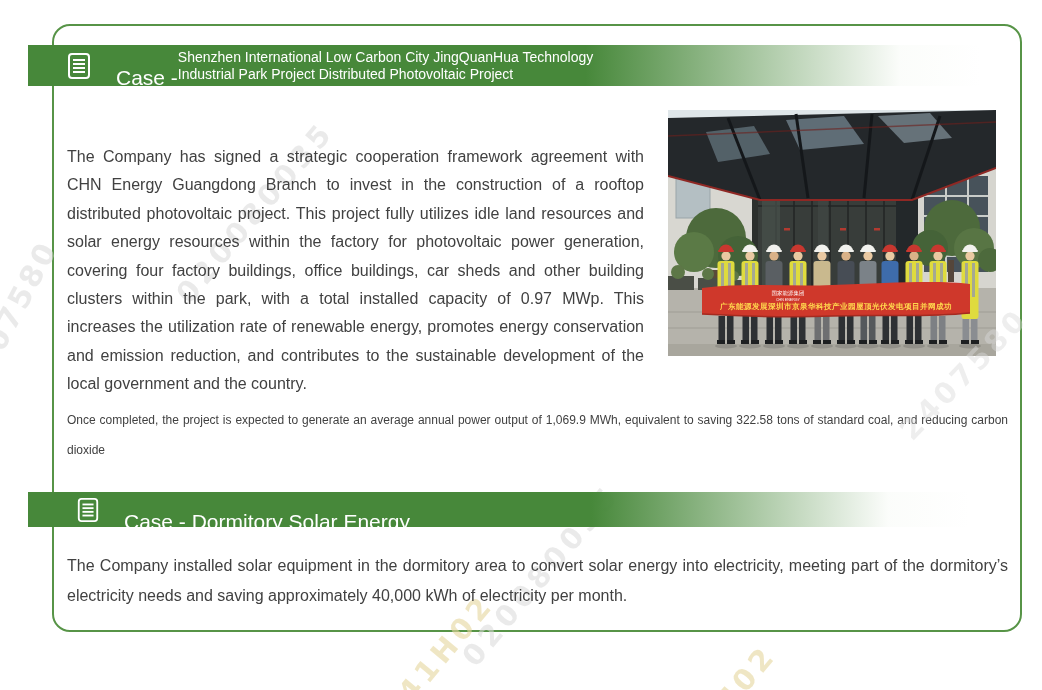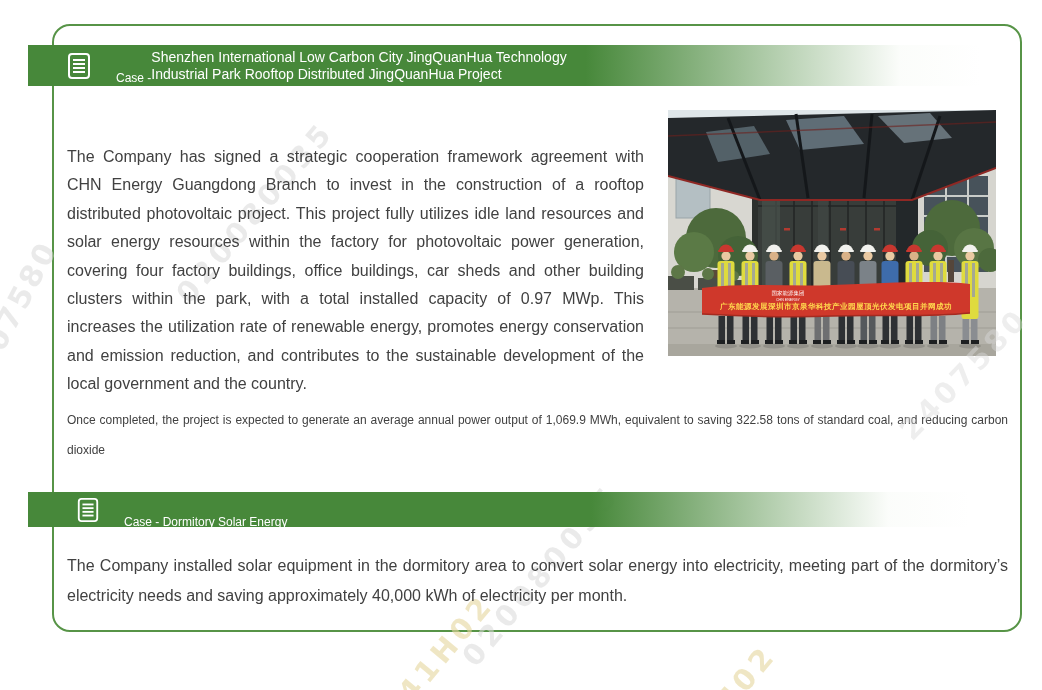--- a/index.html
+++ b/index.html
@@ -11,21 +11,21 @@
          border:2px solid #579447;border-radius:18px;z-index:0;background:transparent;}
 
   
   .case-bar{position:absolute;left:28px;width:1014px;display:flex;align-items:center;
             z-index:2;color:#ffffff;}
   .bar1{top:45px;height:41px;
         background:linear-gradient(90deg,#47883a 0%,#47883a 55%,rgba(242,247,240,0.30) 86%,rgba(255,255,255,0) 94%);}
   .bar2{top:492px;height:35px;
         background:linear-gradient(90deg,#47883a 0%,#47883a 55%,rgba(242,247,240,0.30) 84%,rgba(255,255,255,0) 92%);padding-left:10px;}
   .doc-icon{margin-left:38px;flex:0 0 auto;display:block;}
-  .case-label{margin-left:24px;font-size:12px;white-space:nowrap;margin-top:24px;}
+  .case-label{margin-left:24px;font-size:21px;white-space:nowrap;margin-top:24px;}
   .case-title{font-size:14px;line-height:16.5px;}
   .case-title span{display:block;white-space:nowrap;}
 
   .para{position:absolute;z-index:2;margin:0;text-align:justify;color:#414141;}
   .p1{left:67px;top:99px;width:577px;font-size:16px;line-height:28.4px;margin-top:44px;}
   .p2{left:67px;top:405px;width:941px;font-size:12px;line-height:30px;}
   .p3{left:67px;top:551px;width:941px;font-size:16px;line-height:30px;}
   .footnote{position:absolute;left:30px;top:653px;width:920px;font-size:15.5px;z-index:2;margin:0;color:#414141;}
 
   .photo{position:absolute;left:668px;top:110px;z-index:2;display:block;}
@@ -60,21 +60,21 @@
     <svg class="doc-icon" width="26" height="28" viewBox="0 0 26 28">
       <rect x="3" y="2" width="20" height="24" rx="3" fill="none" stroke="#ffffff" stroke-width="2"></rect>
       <line x1="7" y1="8" x2="19" y2="8" stroke="#ffffff" stroke-width="2"></line>
       <line x1="7" y1="12" x2="19" y2="12" stroke="#ffffff" stroke-width="2"></line>
       <line x1="7" y1="16" x2="19" y2="16" stroke="#ffffff" stroke-width="2"></line>
       <line x1="7" y1="20" x2="19" y2="20" stroke="#ffffff" stroke-width="2"></line>
     </svg>
     <span class="case-label">Case -</span>
     <span class="case-title">
       <span>Shenzhen International Low Carbon City JingQuanHua Technology</span>
-      <span>Industrial Park Rooftop Distributed JingQuanHua Project</span>
+      <span>Industrial Park Project Distributed Photovoltaic Project</span>
     </span>
   </div>
 
   <p class="para p1">The Company has signed a strategic cooperation framework agreement with CHN Energy Guangdong Branch to invest in the construction of a rooftop distributed photovoltaic project. This project fully utilizes idle land resources and solar energy resources within the factory for photovoltaic power generation, covering four factory buildings, office buildings, car sheds and other building clusters within the park, with a total installed capacity of 0.97 MWp. This increases the utilization rate of renewable energy, promotes energy conservation and emission reduction, and contributes to the sustainable development of the local government and the country.</p>
 
   <svg class="photo" width="328" height="246" viewBox="0 0 328 246">
 
     <rect x="0" y="0" width="328" height="62" fill="#dfe6e9"></rect>
 
     <g>

